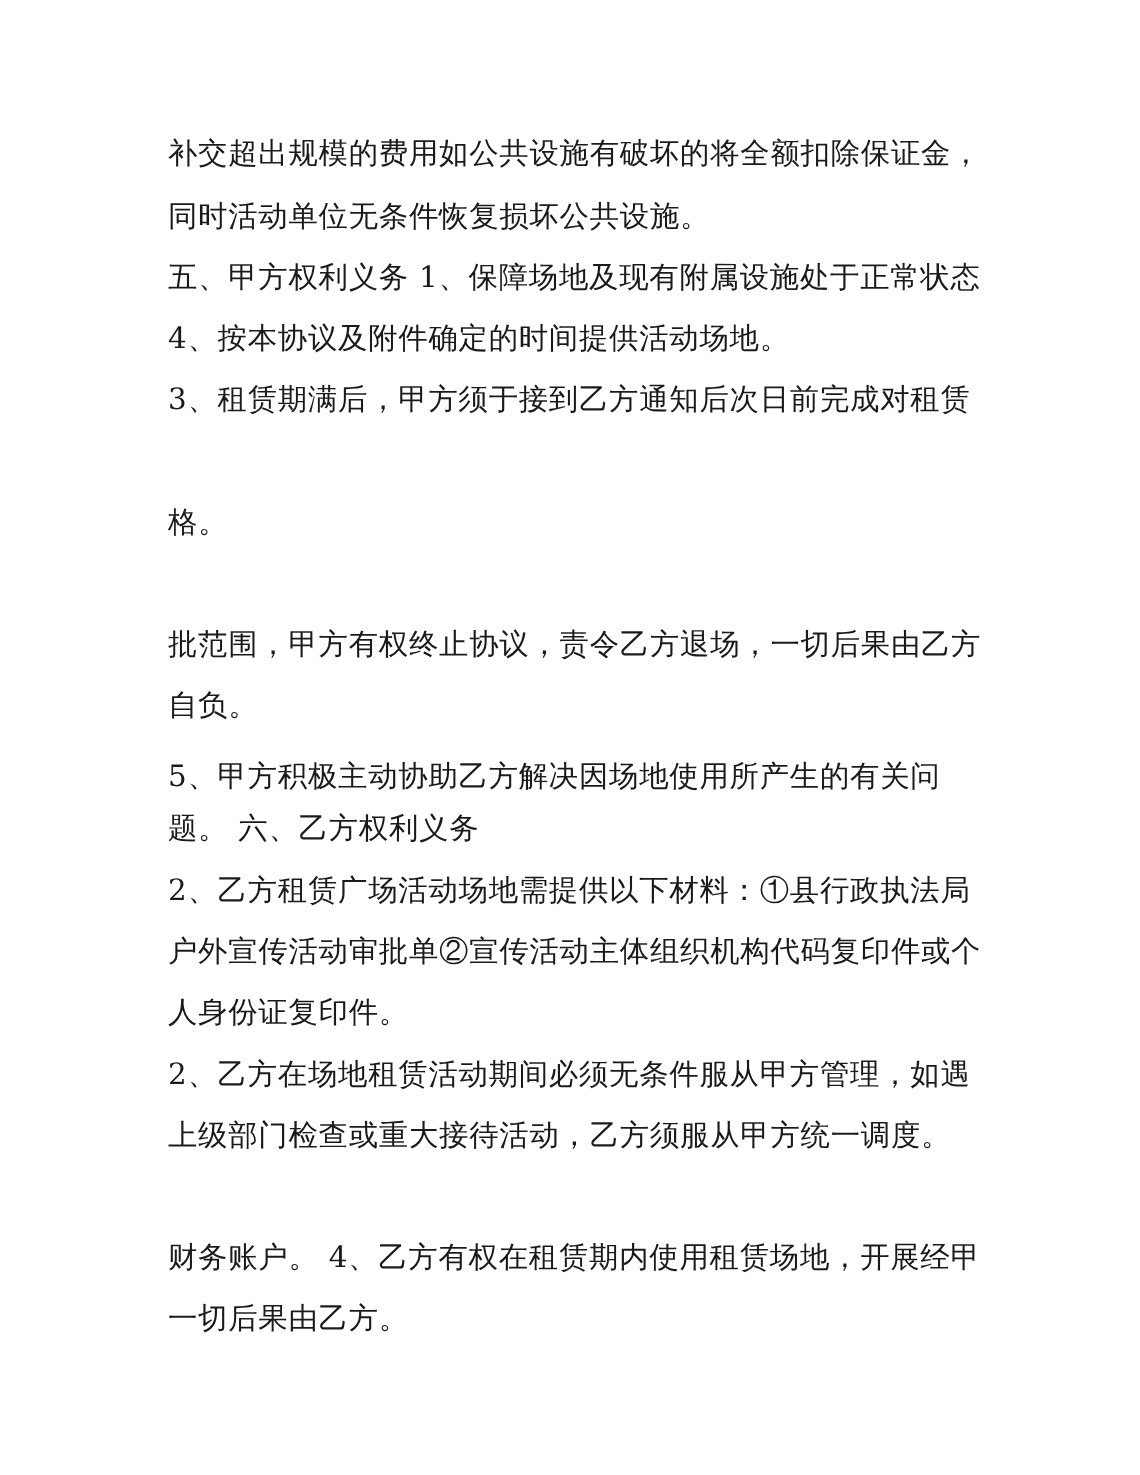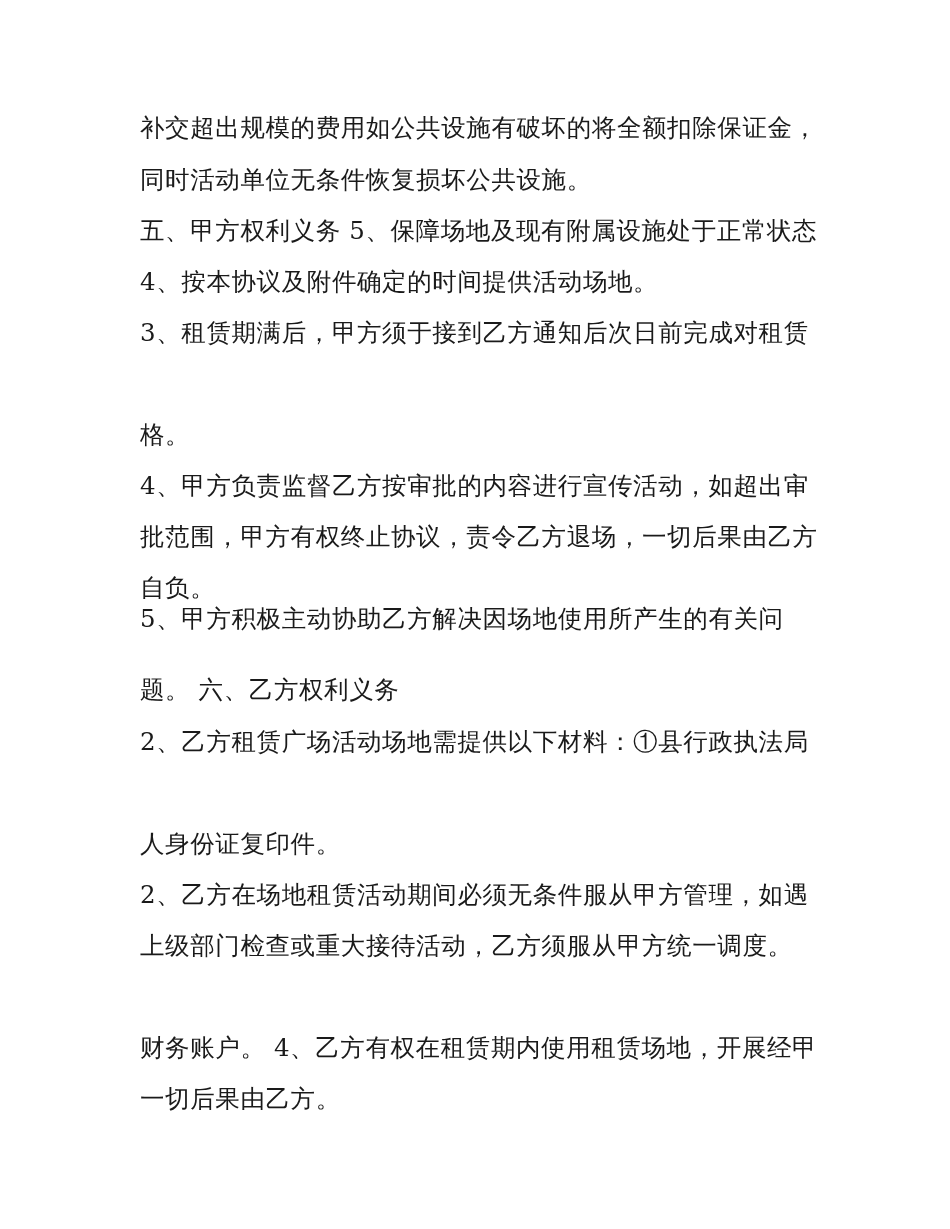--- a/index.html
+++ b/index.html
@@ -31,28 +31,28 @@
       line-height: 30px;
       letter-spacing: 0.6px;
     }
   </style>
 </head>
 <body>
 
 <div class="page">
   <div class="line" style="top:165px">同时活动单位无条件恢复损坏公共设施。</div>
   <div class="line" style="top:113px">补交超出规模的费用如公共设施有破坏的将全额扣除保证金，</div>
-  <div class="line" style="top:216px">五、甲方权利义务 5、保障场地及现有附属设施处于正常状态</div>
+  <div class="line" style="top:216px">五、甲方权利义务 1、保障场地及现有附属设施处于正常状态</div>
   <div class="line" style="top:267px">4、按本协议及附件确定的时间提供活动场地。</div>
   <div class="line" style="top:318px">3、租赁期满后，甲方须于接到乙方通知后次日前完成对租赁</div>
   <div class="line" style="top:420px">格。</div>
-  <div class="line" style="top:471px">4、甲方负责监督乙方按审批的内容进行宣传活动，如超出审</div>
   <div class="line" style="top:522px">批范围，甲方有权终止协议，责令乙方退场，一切后果由乙方</div>
   <div class="line" style="top:573px">自负。</div>
-  <div class="line" style="top:604px">5、甲方积极主动协助乙方解决因场地使用所产生的有关问</div>
+  <div class="line" style="top:632px">5、甲方积极主动协助乙方解决因场地使用所产生的有关问</div>
   <div class="line" style="top:675px">题。 六、乙方权利义务</div>
   <div class="line" style="top:727px">2、乙方租赁广场活动场地需提供以下材料：①县行政执法局</div>
+  <div class="line" style="top:778px">户外宣传活动审批单②宣传活动主体组织机构代码复印件或个</div>
   <div class="line" style="top:829px">人身份证复印件。</div>
   <div class="line" style="top:880px">2、乙方在场地租赁活动期间必须无条件服从甲方管理，如遇</div>
   <div class="line" style="top:931px">上级部门检查或重大接待活动，乙方须服从甲方统一调度。</div>
   <div class="line" style="top:1033px">财务账户。 4、乙方有权在租赁期内使用租赁场地，开展经甲</div>
   <div class="line" style="top:1084px">一切后果由乙方。</div>
 </div>
 
 </body></html>

